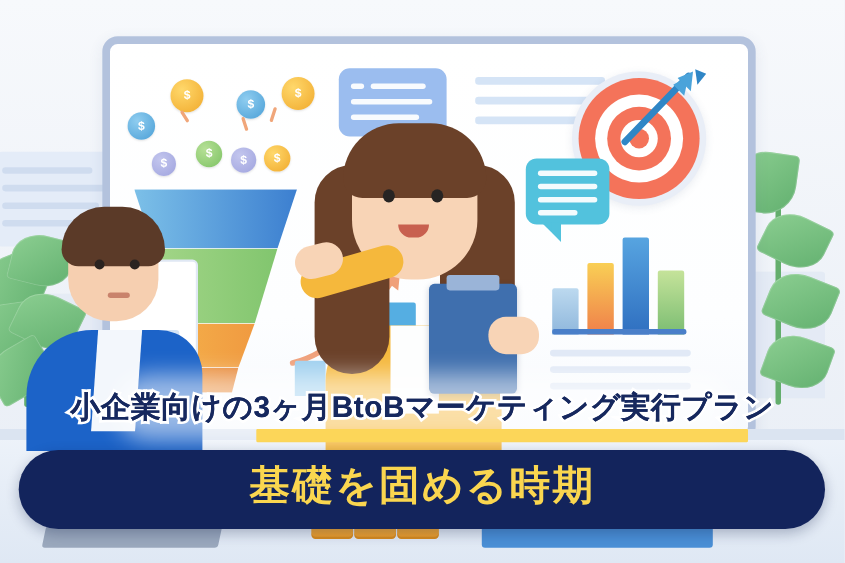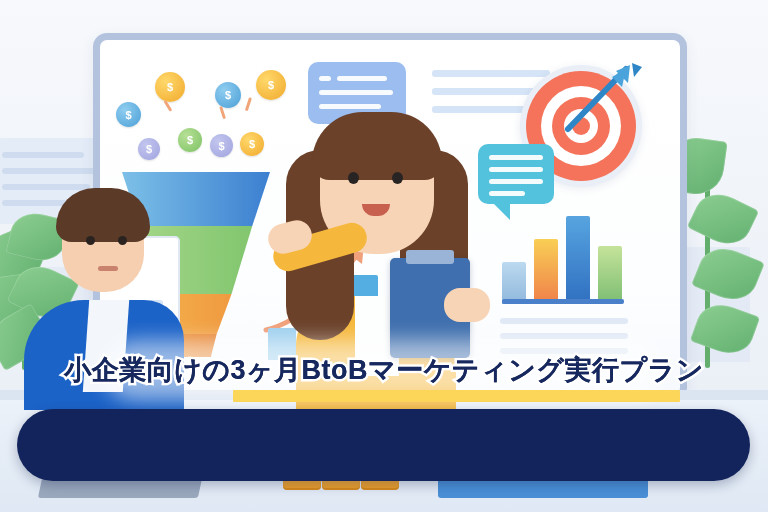--- a/index.html
+++ b/index.html
@@ -344,14 +344,15 @@
     <div style="position:absolute;left:444px;top:288px;width:46px;height:34px;background:#f8d4b6;
                 border-radius:16px;"></div>
   </div>
 
   <div class="head-white"></div>
   <div class="title">小企業向けの3ヶ月BtoBマーケティング実行プラン</div>
   <div class="title-fill">小企業向けの3ヶ月BtoBマーケティング実行プラン</div>
   <div class="yellow-bar"></div>
 
   <div class="banner"></div>
+  <div class="banner-text">基礎を固める時期</div>
 
 </div>
 
 </body></html>

